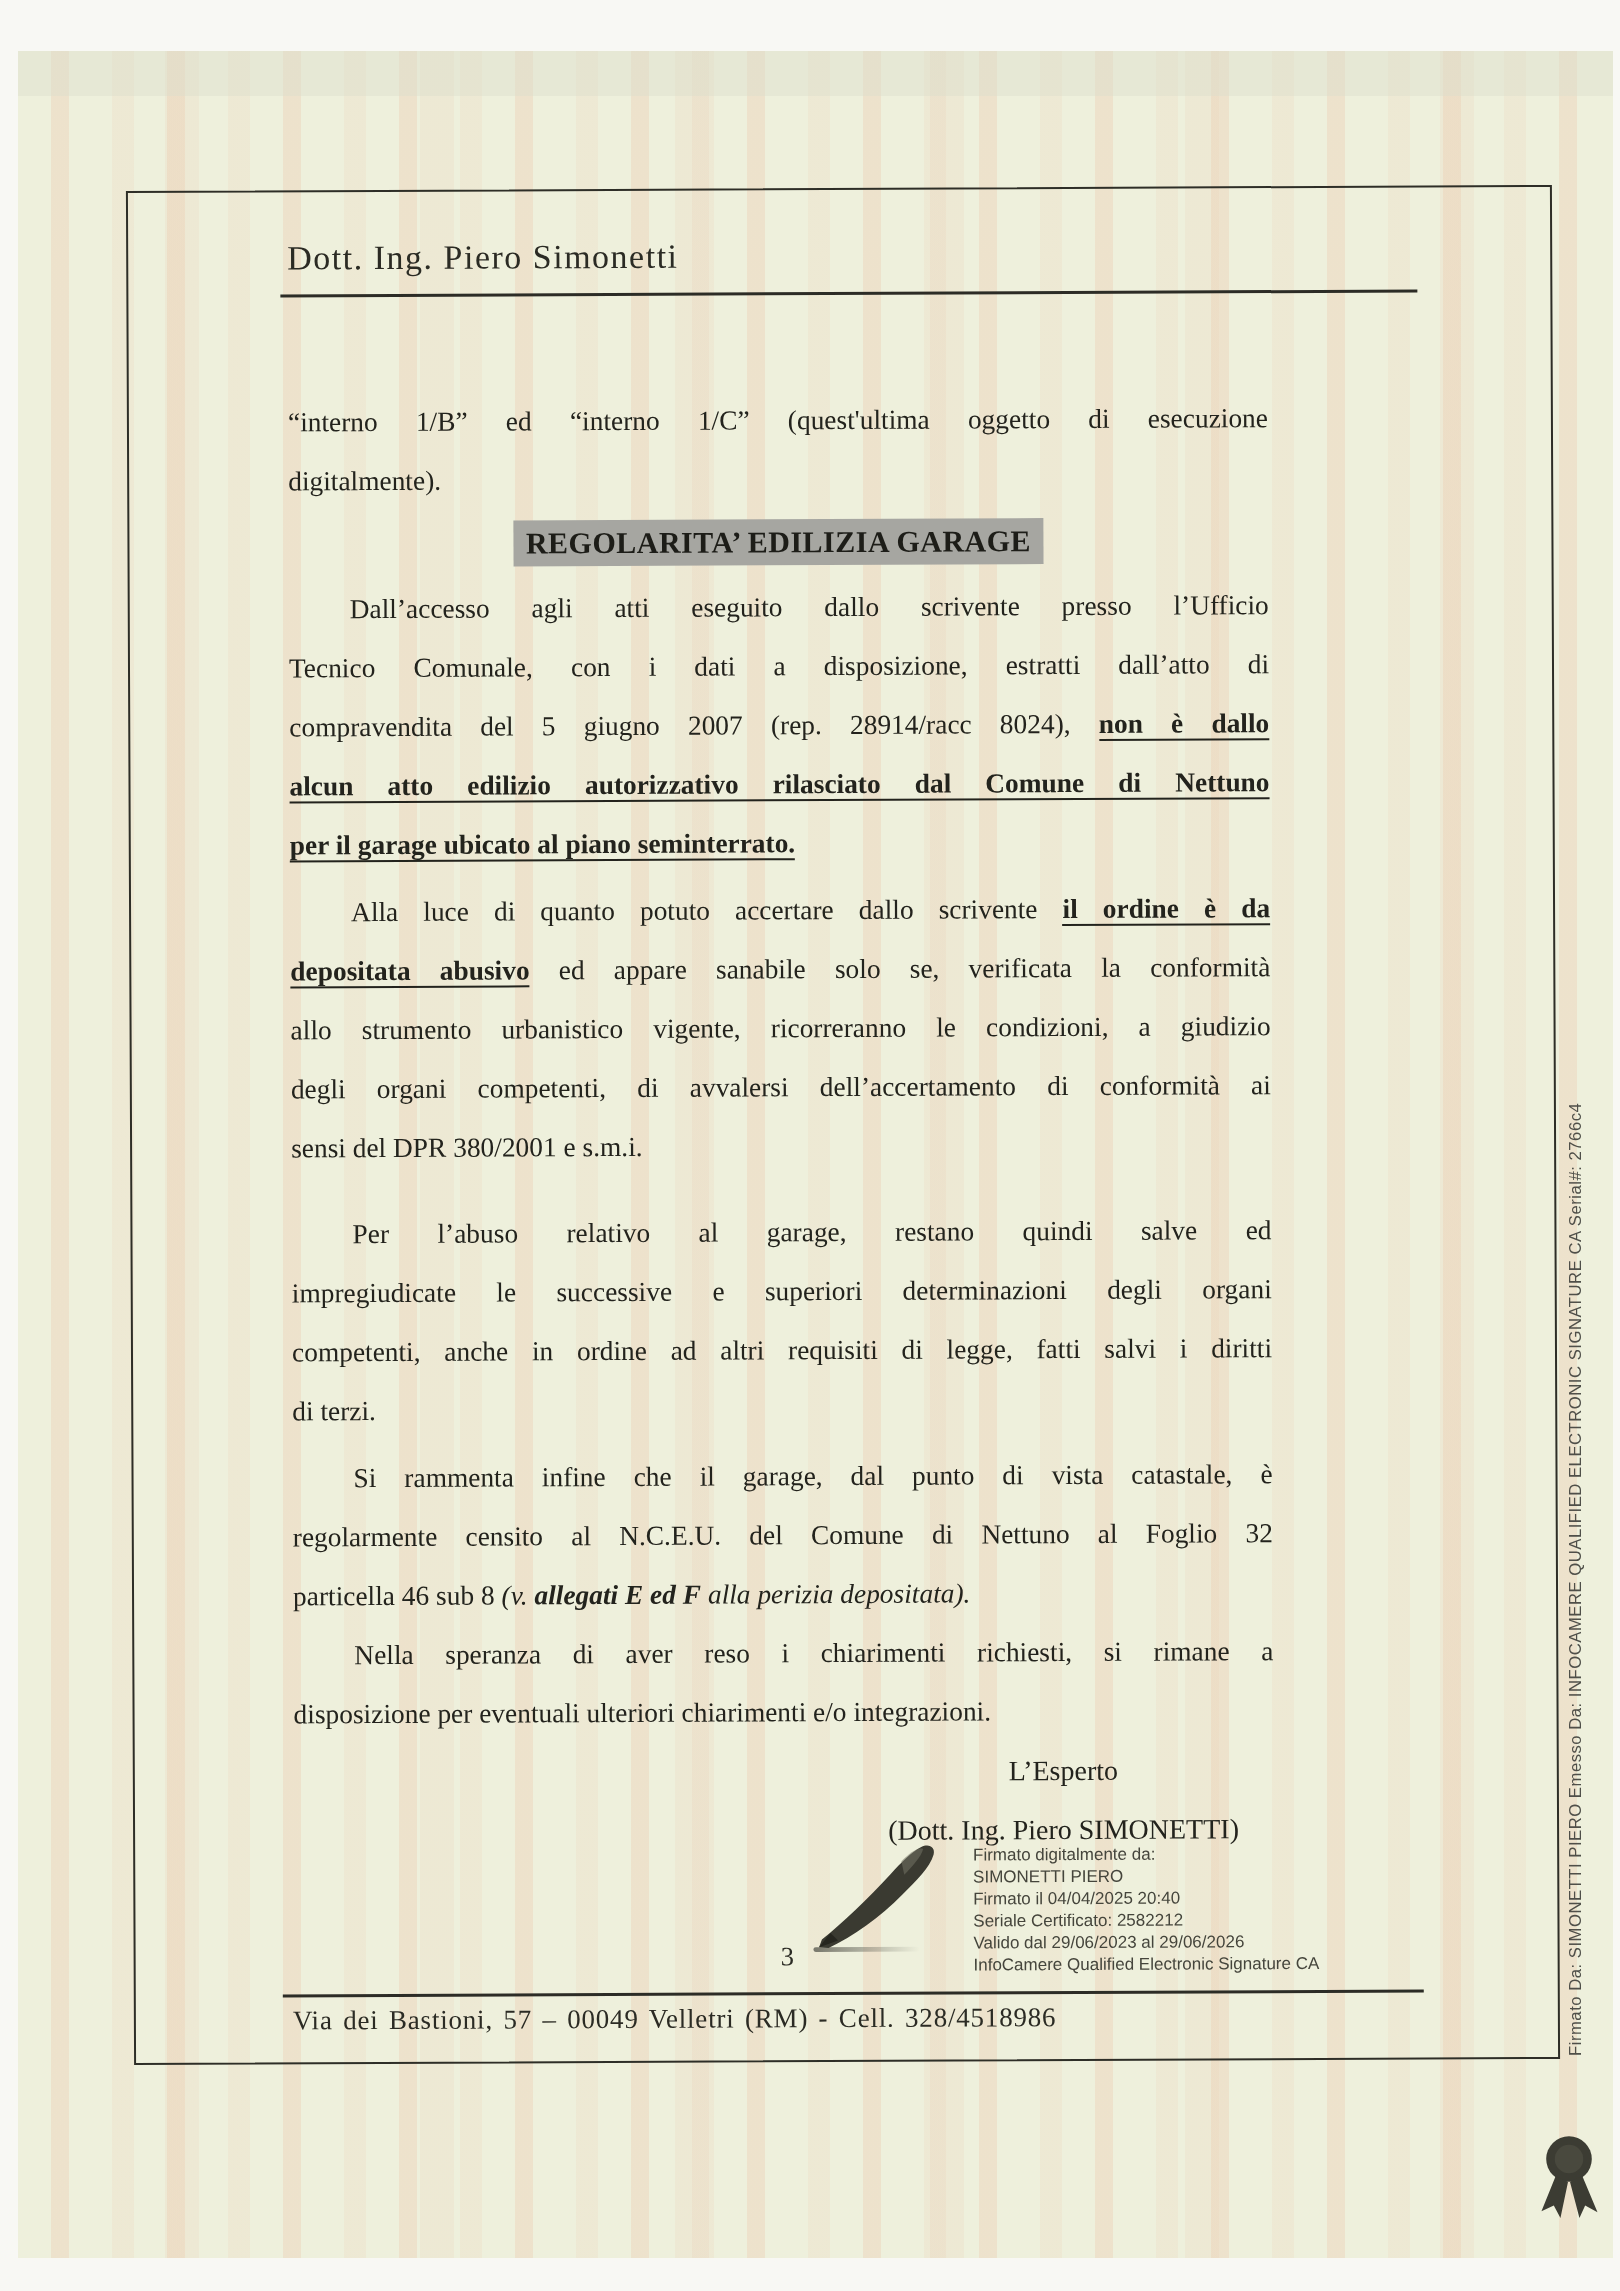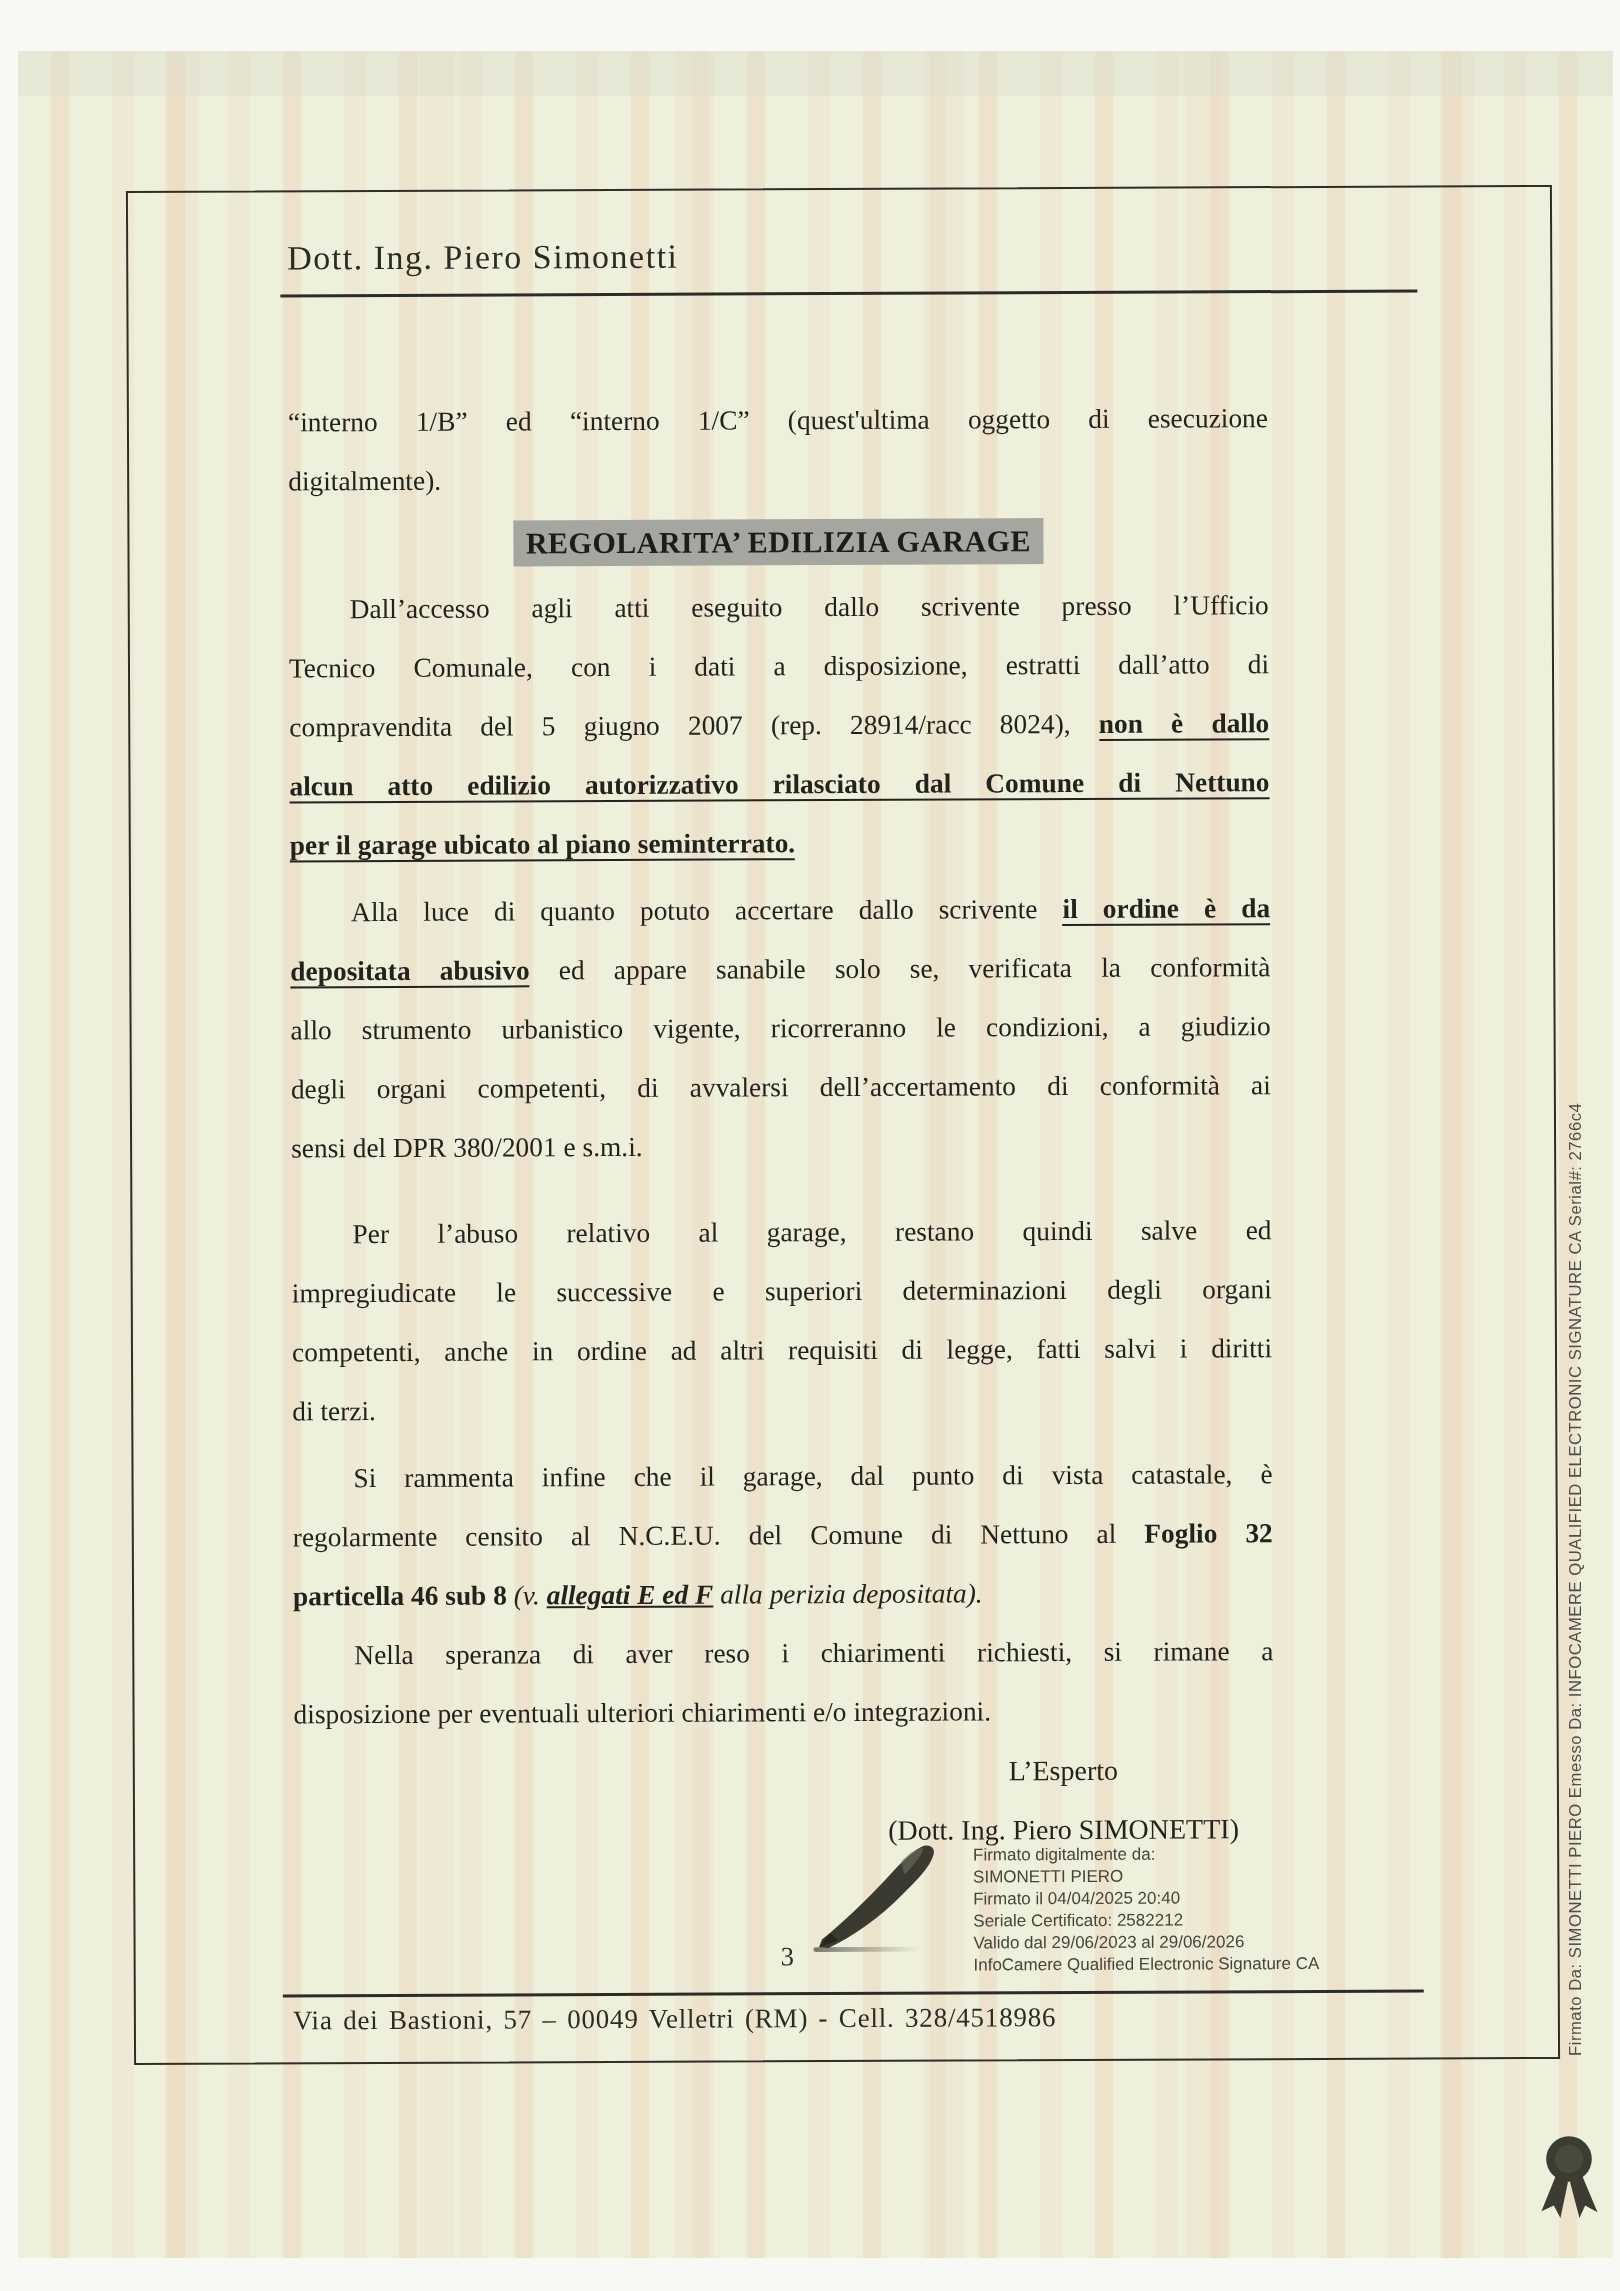--- a/index.html
+++ b/index.html
@@ -54,23 +54,23 @@
   .para.gap{margin-top:27.4px;}
   .para.tight{margin-top:0;}
   .line{
     line-height:59px;height:59px;white-space:nowrap;
     text-align:justify;text-align-last:justify;
   }
   .line.last{text-align-last:left;white-space:normal;}
   .para.indent .line:first-child{padding-left:61px;}
   .seg-n{}
   .seg-bu{font-weight:bold;border-bottom:2.9px solid #23231d;}
-  .seg-b{font-weight:bold;}
+  .seg-b{font-weight:normal;}
   .seg-i{font-style:italic;}
-  .seg-bi{font-weight:bold;font-style:italic;text-decoration:underline;}
+  .seg-bi{font-weight:bold;font-style:italic;}
 
   .heading-hl{
     width:fit-content;margin:9.8px auto 13.7px;
     background:#a6a6a1;color:#1d1d18;
     font-weight:bold;font-size:30px;line-height:40px;
     padding:2.9px 12.7px 2.9px;letter-spacing:0.5px;white-space:nowrap;
   }
 
   .closing{
     width:451px;margin-left:544px;text-align:center;

